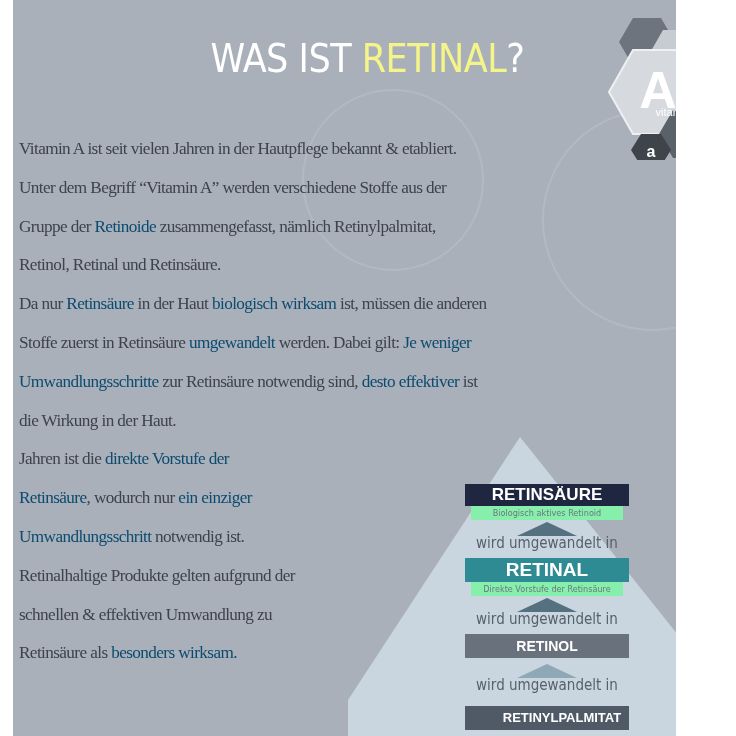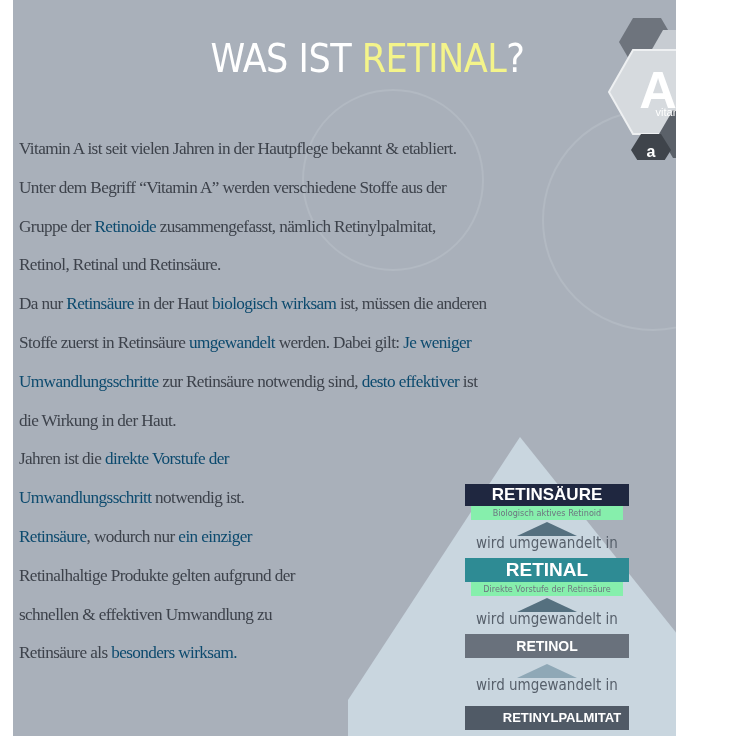--- a/index.html
+++ b/index.html
@@ -52,22 +52,22 @@
   <div class="body-text" id="body-text">
       <div class="line"><span>Vitamin A ist seit vielen Jahren in der Hautpflege bekannt &amp; etabliert.</span></div>
       <div class="line"><span>Unter dem Begriff “Vitamin A” werden verschiedene Stoffe aus der</span></div>
       <div class="line"><span>Gruppe der </span><span class="hl">Retinoide</span><span> zusammengefasst, nämlich Retinylpalmitat,</span></div>
       <div class="line"><span>Retinol, Retinal und Retinsäure.</span></div>
       <div class="line"><span>Da nur </span><span class="hl">Retinsäure</span><span> in der Haut </span><span class="hl">biologisch wirksam</span><span> ist, müssen die anderen</span></div>
       <div class="line"><span>Stoffe zuerst in Retinsäure </span><span class="hl">umgewandelt</span><span> werden. Dabei gilt: </span><span class="hl">Je weniger</span></div>
       <div class="line"><span class="hl">Umwandlungsschritte</span><span> zur Retinsäure notwendig sind, </span><span class="hl">desto effektiver</span><span> ist</span></div>
       <div class="line"><span>die Wirkung in der Haut.</span></div>
       <div class="line"><span>Jahren ist die </span><span class="hl">direkte Vorstufe der</span></div>
+      <div class="line"><span class="hl">Retinsäure</span><span>, wodurch nur </span><span class="hl">ein einziger</span></div>
       <div class="line"><span class="hl">Umwandlungsschritt</span><span> notwendig ist.</span></div>
-      <div class="line"><span class="hl">Retinsäure</span><span>, wodurch nur </span><span class="hl">ein einziger</span></div>
       <div class="line"><span>Retinalhaltige Produkte gelten aufgrund der</span></div>
       <div class="line"><span>schnellen &amp; effektiven Umwandlung zu</span></div>
       <div class="line"><span>Retinsäure als </span><span class="hl">besonders wirksam.</span></div>
     </div>
 
   <div class="stack">
     <div class="blk" style="background:#1f2740;height:22px;line-height:22px;font-size:17px;">RETINSÄURE</div>
     <div class="sub">Biologisch aktives Retinoid</div>
     <div class="arrow-row">
       <div class="arrow" style="border-bottom:14px solid #55707f;margin-top:2px;"></div>

